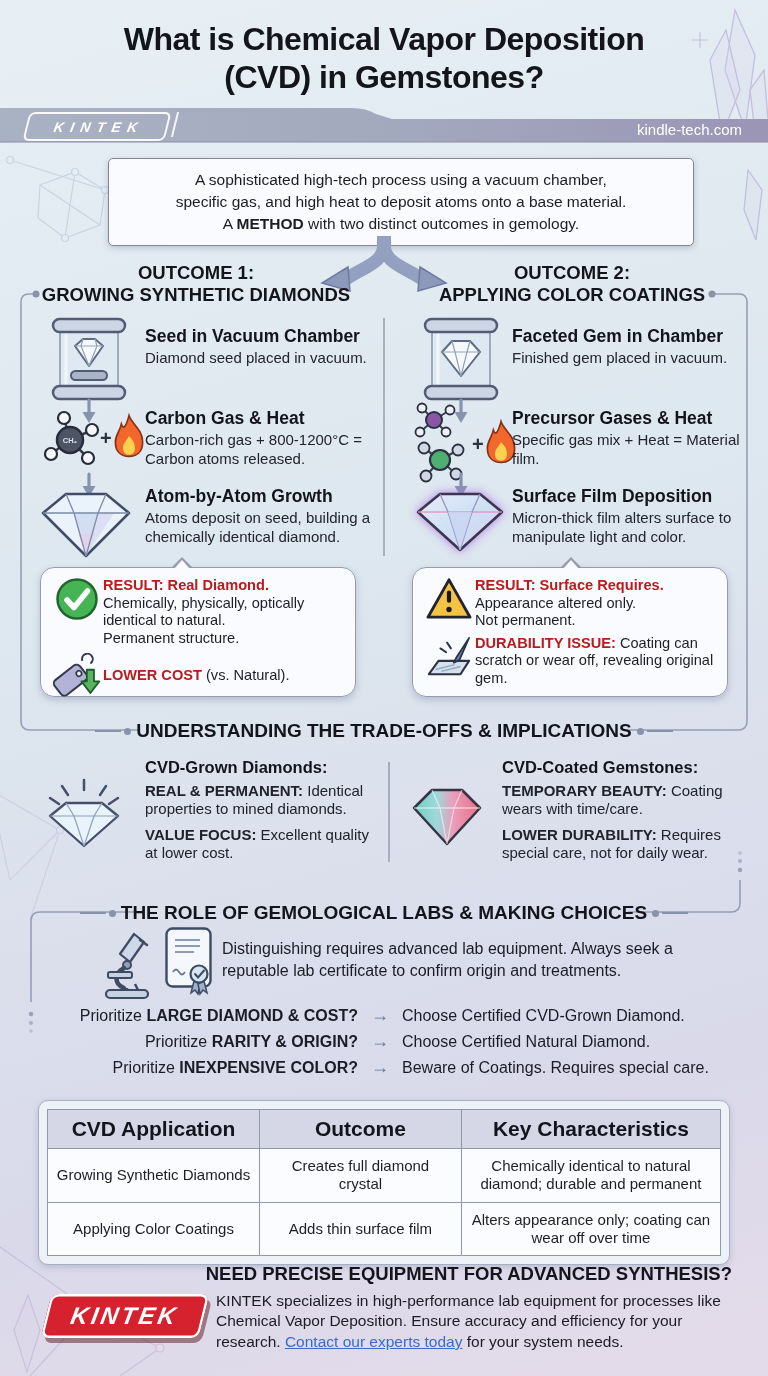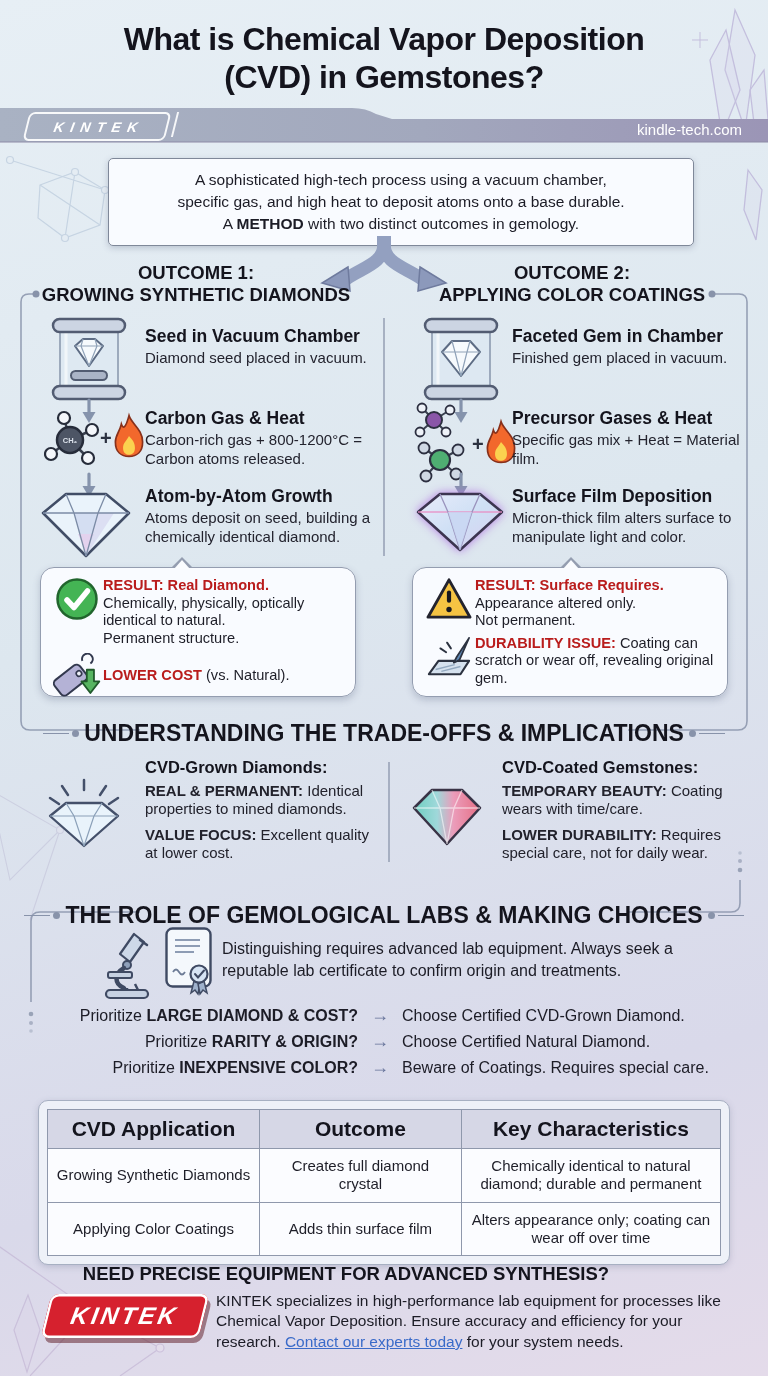--- a/index.html
+++ b/index.html
@@ -34,40 +34,40 @@
   .notch{position:absolute;top:-11px;width:22px;height:11px;}
   .notch:before{content:"";position:absolute;left:0;top:0;border-left:11px solid transparent;
     border-right:11px solid transparent;border-bottom:11px solid #949db0;}
   .notch:after{content:"";position:absolute;left:2.5px;top:2.5px;border-left:8.5px solid transparent;
     border-right:8.5px solid transparent;border-bottom:9px solid #fafcff;}
   .rrow{display:flex;align-items:flex-start;}
   .rrow .ricon{flex:0 0 52px;display:flex;justify-content:center;}
   .rrow .rtext{flex:1;font-size:14.6px;line-height:1.2;color:#1e1e28;}
   .rtext b{color:#b91c1c;margin-top:42px;}
   .sec-head{display:flex;align-items:center;justify-content:center;width:768px;}
-  .sec-head .stext{font-size:23px;font-weight:800;white-space:nowrap;padding:0 2px;color:#14141d;}
+  .sec-head .stext{font-size:19px;font-weight:800;white-space:nowrap;padding:0 2px;color:#14141d;}
   .sline{width:26px;height:1.6px;background:#8893aa;}
   .sdot{width:7px;height:7px;border-radius:50%;background:#8893aa;margin:0 3px;}
   .to-text{line-height:1.22;}
   .to-text .tt{font-size:16.5px;font-weight:800;margin-bottom:5px;color:#14141d;}
   .to-text .ti{font-size:15px;margin-bottom:7px;color:#22222c;}
   .labs-par{font-size:16px;line-height:1.35;color:#1c1c26;}
   .prior{width:768px;}
   .prow{display:flex;align-items:baseline;height:26px;font-size:16px;color:#1c1c26;}
   .prow .pq{width:358px;text-align:right;white-space:nowrap;}
   .prow .parr{width:44px;text-align:center;color:#66739a;font-size:18px;line-height:1;}
   .prow .pa{flex:1;text-align:left;white-space:nowrap;}
   .tablewrap{background:#eef1f8;border:1.5px solid #a7b0c2;border-radius:10px;padding:8px;
     box-shadow:0 2px 6px rgba(90,100,130,.25);box-sizing:border-box;}
   table.cmp{width:100%;border-collapse:collapse;}
   table.cmp th{background:#d6d7e6;font-size:21px;font-weight:700;padding:7px 4px;
     border:1.5px solid #8f98ac;color:#14141d;}
   table.cmp td{background:#fbfcff;font-size:15px;padding:8px 8px;border:1.5px solid #8f98ac;
     text-align:center;line-height:1.22;color:#1e1e28;}
-  .foot-head{top:1263px;width:692px;text-align:center;font-size:18.5px;font-weight:800;color:#14141d;}
+  .foot-head{top:1263px;width:692px;text-align:right;font-size:18.5px;font-weight:800;color:#14141d;padding-left:40px;}
   .footlogo{top:1294px;left:46px;width:158px;height:44px;background:#d6212e;border-radius:8px;
     transform:skewX(-14deg);display:flex;align-items:center;justify-content:center;
     box-shadow:inset 0 0 0 2.5px #fff,4px 5px 0 rgba(90,20,30,.5);}
   .footlogo span{color:#fff;font-size:24px;font-weight:900;font-style:italic;letter-spacing:3px;
     transform:skewX(4deg);}
   .foot-text{top:1291px;left:216px;width:522px;font-size:15.5px;line-height:1.32;color:#1c1c26;}
   .foot-text a{color:#3a6bc9;text-decoration:underline;cursor:pointer;}
   .plus{font-size:20px;font-weight:700;color:#2b3140;line-height:1;}
   .glowdiamond{filter:drop-shadow(0 0 5px rgba(178,120,225,.95));}
 </style>
@@ -142,21 +142,21 @@
     <path d="M0,37 H768" stroke="#8d8aa6" stroke-width="1"></path>
   </svg>
   <div class="abs brandchip">
     <span>KINTEK</span>
   </div>
   <div class="abs brandtail"></div>
   <div class="abs website">kindle-tech.com</div>
 
   <div class="abs introbox">
     <div>A sophisticated high-tech process using a vacuum chamber,</div>
-    <div>specific gas, and high heat to deposit atoms onto a base durable.</div>
+    <div>specific gas, and high heat to deposit atoms onto a base material.</div>
     <div><span>A </span><b>METHOD</b><span> with two distinct outcomes in gemology.</span></div>
   </div>
 
   <svg class="abs" style="top:236px;left:294px" width="180" height="60" viewBox="0 0 180 60">
     <rect x="83" y="0" width="14" height="18" fill="#93a0c0"></rect>
     <path d="M90,8 C90,27 70,31 52,43" stroke="#93a0c0" stroke-width="13" fill="none"></path>
     <path d="M90,8 C90,27 110,31 128,43" stroke="#93a0c0" stroke-width="13" fill="none"></path>
     <polygon points="54,31 28,47 56,55" fill="#8c99bb" stroke="#6f7b9e" stroke-width="1.5"></polygon>
     <polygon points="126,31 152,47 124,55" fill="#8c99bb" stroke="#6f7b9e" stroke-width="1.5"></polygon>
   </svg>

